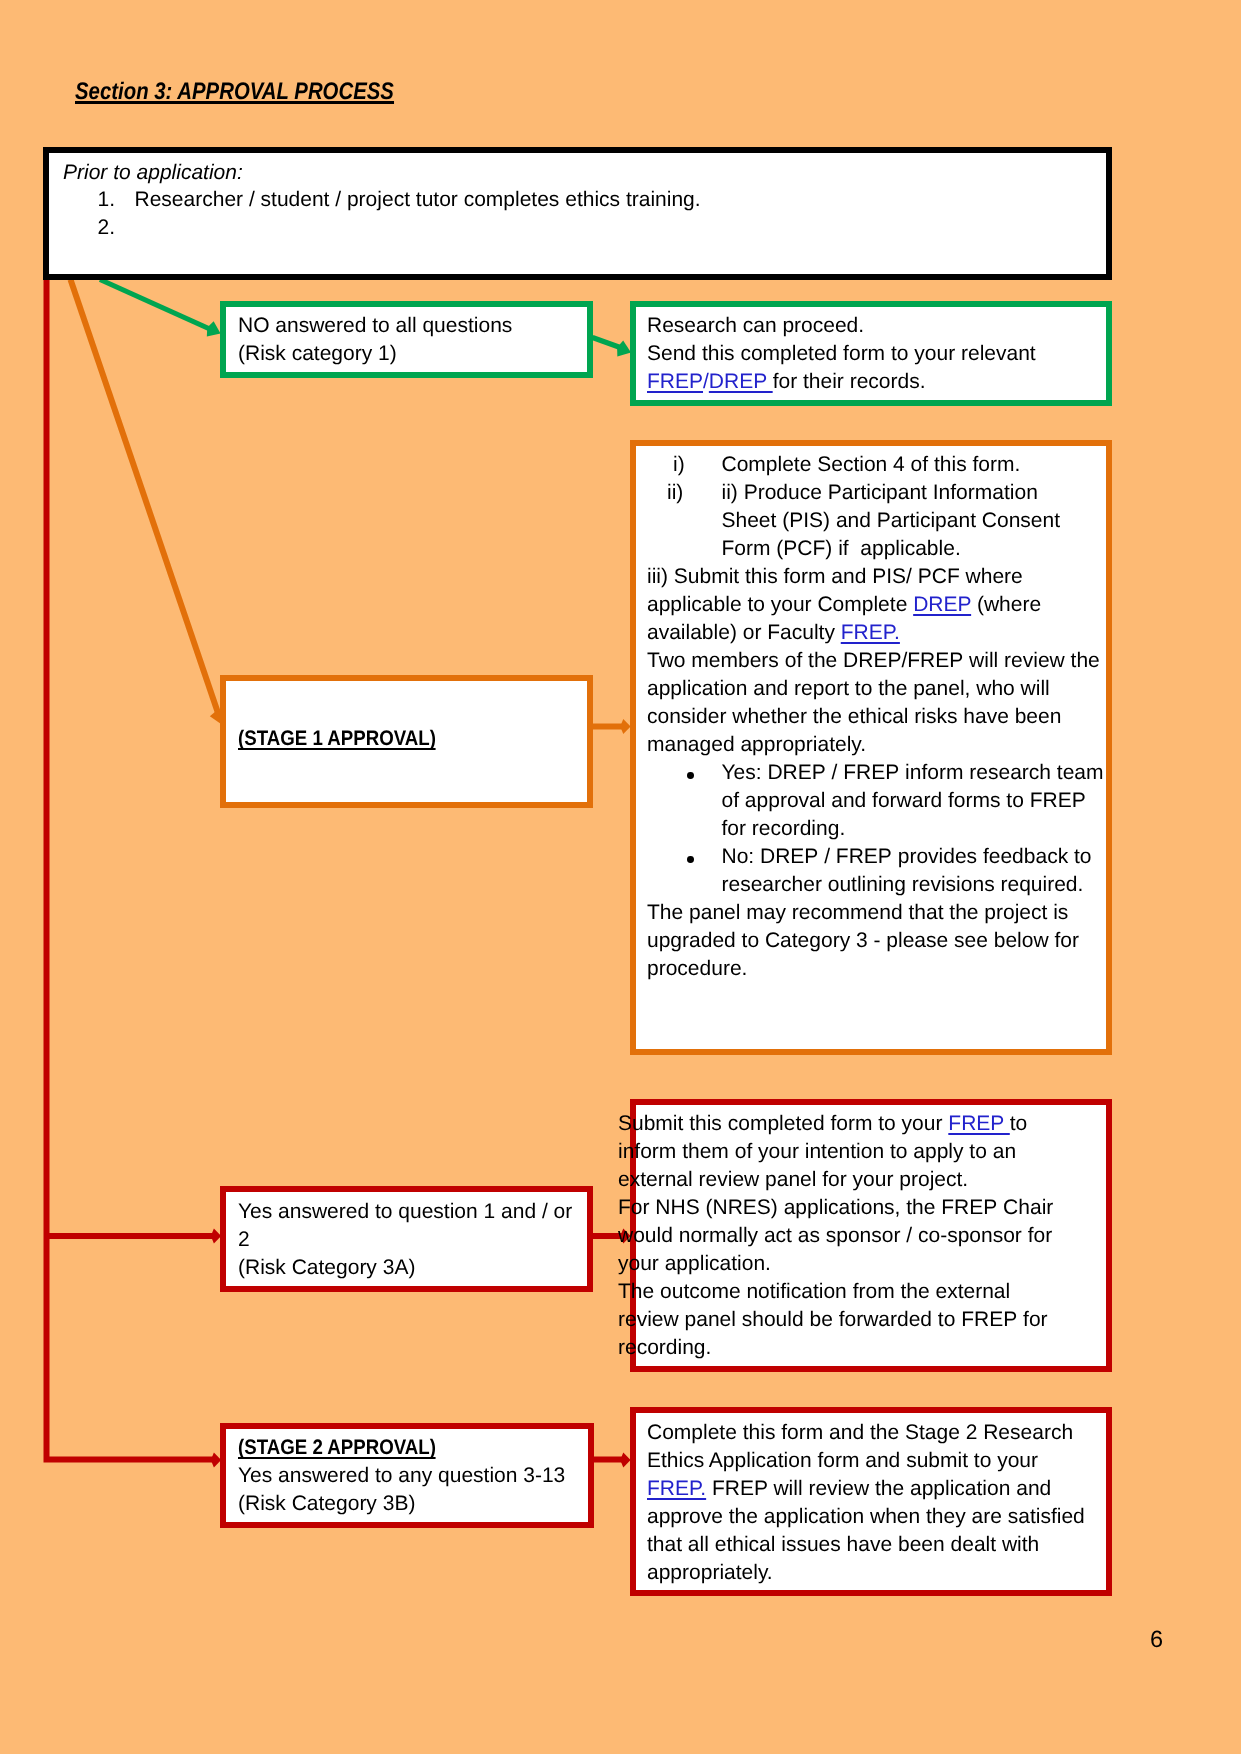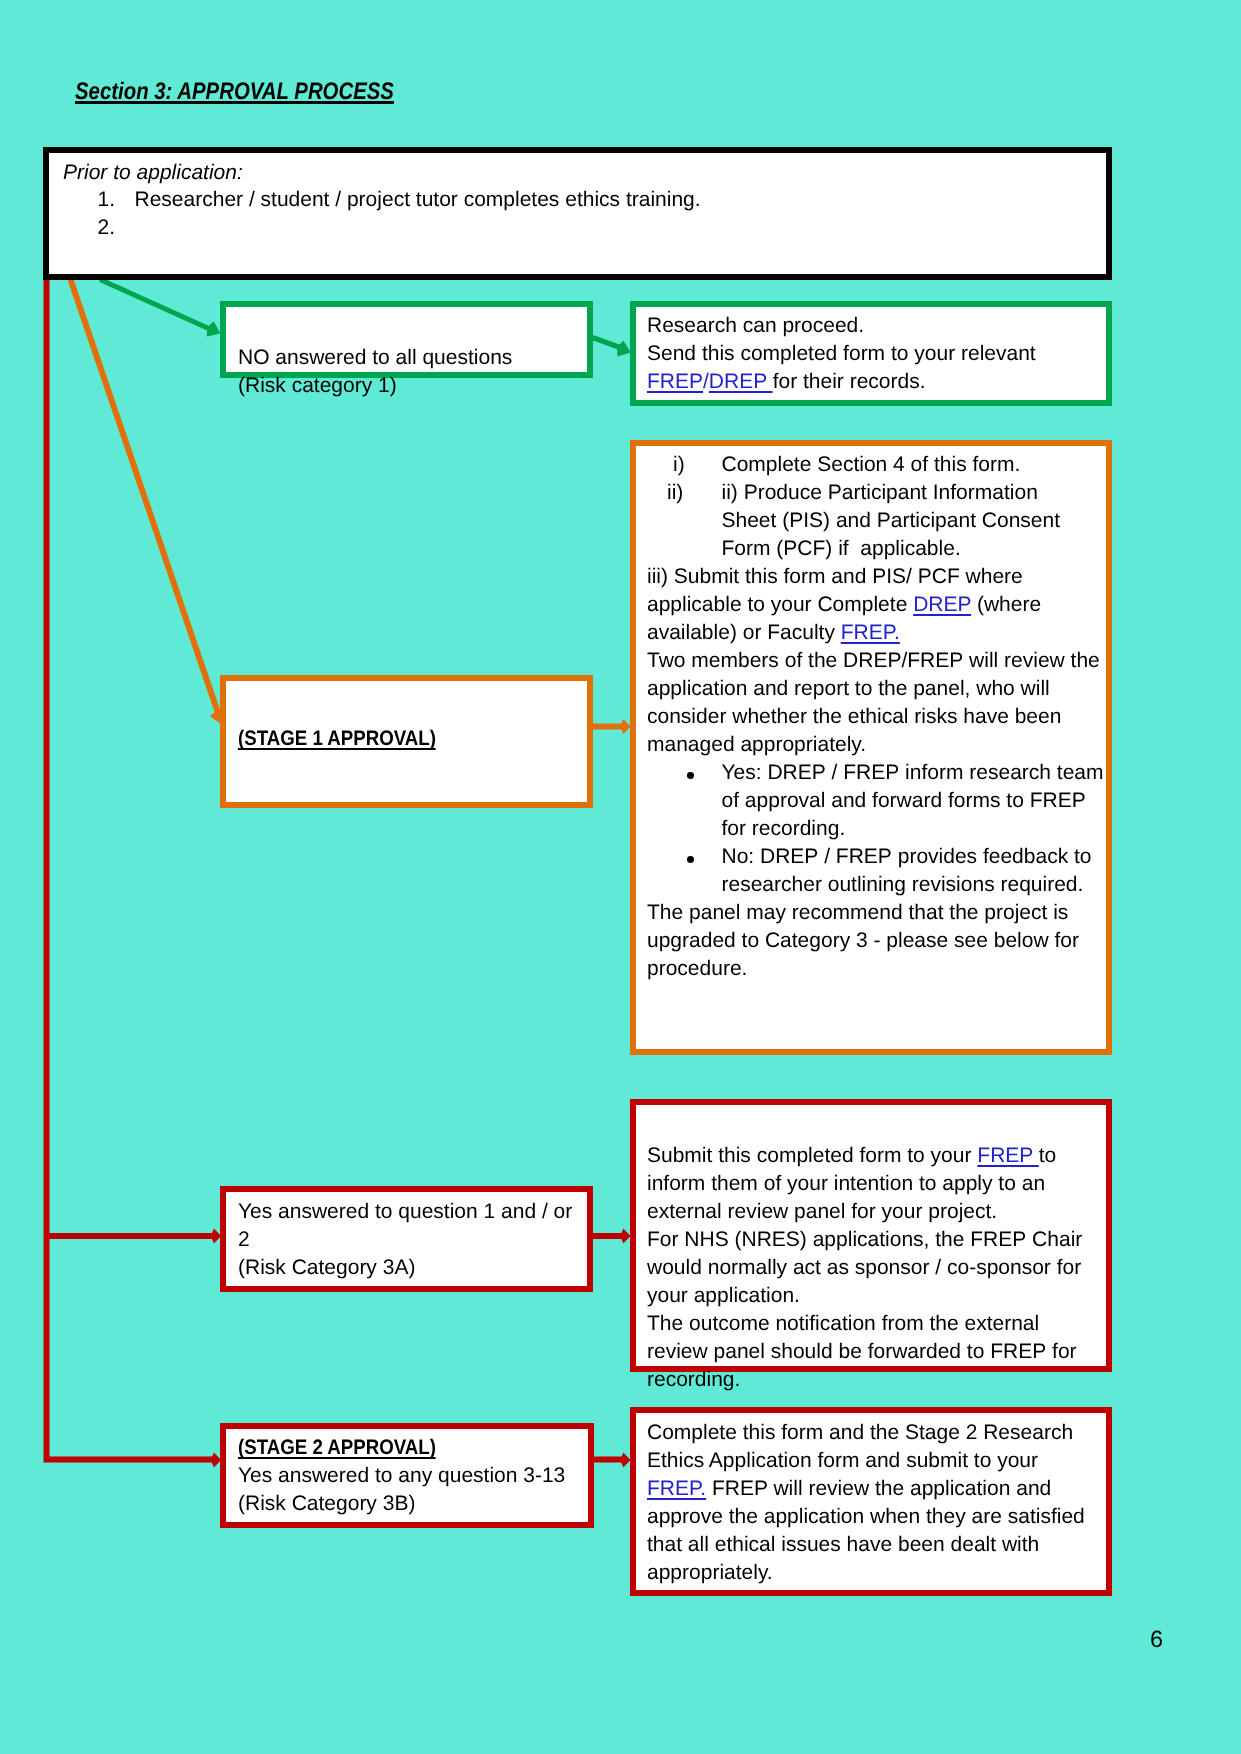--- a/index.html
+++ b/index.html
@@ -1,17 +1,17 @@
 <!DOCTYPE html>
 <html><head>
 <meta charset="utf-8">
 <style>
   html,body{margin:0;padding:0;background:#fff;}
   body{width:1241px;height:1754px;font-family:"Liberation Sans",sans-serif;color:#000;-webkit-font-smoothing:antialiased;text-rendering:geometricPrecision;}
-  .page{position:relative;width:1241px;height:1754px;overflow:hidden;background:#5eead4;}
+  .page{position:relative;width:1241px;height:1754px;overflow:hidden;background:#fdba74;}
   .title{position:absolute;left:75px;top:78.6px;font-size:23.9px;font-weight:bold;font-style:italic;line-height:26px;white-space:nowrap;transform:translateZ(0);}
   .title span{display:inline-block;transform:scaleX(0.853);transform-origin:0 0;position:relative;}
   .title span::after{content:"";position:absolute;left:0;right:0;top:22.9px;height:2.2px;background:#000;}
   .box{position:absolute;box-sizing:border-box;background:#fff;}
   .txt{position:absolute;font-size:21px;line-height:28px;white-space:nowrap;transform:translateZ(0);}
   .it{font-style:italic;}
   .bu{font-weight:bold;display:inline-block;position:relative;transform:scaleX(0.89);transform-origin:0 0;}
   .bu::after{content:"";position:absolute;left:0;right:0;top:22.6px;height:2.2px;background:#000;}
   .li{position:relative;padding-left:37px;}
   .li .mk{position:absolute;left:0;top:0;}
@@ -76,21 +76,21 @@
   </svg>
 
   <div class="box" style="left:43px;top:147px;width:1069px;height:133px;border:6px solid #000;"></div>
   <div class="txt it" style="left:63px;top:159px;">Prior to application:</div>
   <div class="txt" style="left:97.5px;top:186px;">
     <div class="li"><span class="mk">1.</span><span>Researcher&nbsp;/&nbsp;student&nbsp;/&nbsp;project&nbsp;tutor&nbsp;completes&nbsp;ethics&nbsp;training.</span></div>
     <div class="li"><span class="mk">2.</span></div>
   </div>
 
   <div class="box" style="left:220px;top:301px;width:373px;height:77px;border:6px solid #00A550;"></div>
-  <div class="txt" style="left:238px;top:312px;margin-top:32px;">NO&nbsp;answered&nbsp;to&nbsp;all&nbsp;questions<br>(Risk&nbsp;category&nbsp;1)</div>
+  <div class="txt" style="left:238px;top:312px;">NO&nbsp;answered&nbsp;to&nbsp;all&nbsp;questions<br>(Risk&nbsp;category&nbsp;1)</div>
 
   <div class="box" style="left:630px;top:301px;width:482px;height:105px;border:6px solid #00A550;"></div>
   <div class="txt" style="left:647px;top:312px;">
     <div>Research can proceed.</div>
     <div>Send this completed form to your relevant</div>
     <div><a class="lnk">FREP</a><span class="lnkplain">/</span><a class="lnk">DREP </a><span>for their records.</span></div>
   </div>
 
   <div class="box" style="left:220px;top:675px;width:373px;height:133px;border:6px solid #E2700A;"></div>
   <div class="txt" style="left:238px;top:686px;margin-top:39px;">
@@ -105,21 +105,21 @@
     <div>Two&nbsp;members&nbsp;of&nbsp;the&nbsp;DREP/FREP&nbsp;will&nbsp;review&nbsp;the<br>application&nbsp;and&nbsp;report&nbsp;to&nbsp;the&nbsp;panel,&nbsp;who&nbsp;will<br>consider&nbsp;whether&nbsp;the&nbsp;ethical&nbsp;risks&nbsp;have&nbsp;been<br>managed&nbsp;appropriately.</div>
     <div class="li bl"><span class="mk bmk">•</span><span>Yes:&nbsp;DREP&nbsp;/&nbsp;FREP&nbsp;inform&nbsp;research&nbsp;team<br>of&nbsp;approval&nbsp;and&nbsp;forward&nbsp;forms&nbsp;to&nbsp;FREP<br>for&nbsp;recording.</span></div>
     <div class="li bl"><span class="mk bmk">•</span><span>No:&nbsp;DREP&nbsp;/&nbsp;FREP&nbsp;provides&nbsp;feedback&nbsp;to<br>researcher&nbsp;outlining&nbsp;revisions&nbsp;required.</span></div>
     <div>The&nbsp;panel&nbsp;may&nbsp;recommend&nbsp;that&nbsp;the&nbsp;project&nbsp;is<br>upgraded&nbsp;to&nbsp;Category&nbsp;3&nbsp;-&nbsp;please&nbsp;see&nbsp;below&nbsp;for<br>procedure.</div>
   </div>
 
   <div class="box" style="left:220px;top:1186px;width:373px;height:106px;border:6px solid #C00000;"></div>
   <div class="txt" style="left:238px;top:1198px;">Yes&nbsp;answered&nbsp;to&nbsp;question&nbsp;1&nbsp;and&nbsp;/&nbsp;or<br>2<br>(Risk&nbsp;Category&nbsp;3A)</div>
 
   <div class="box" style="left:630px;top:1099px;width:482px;height:273px;border:6px solid #C00000;"></div>
-  <div class="txt" style="left:647px;top:1110px;margin-top:32px;">
+  <div class="txt" style="left:618px;top:1110px;">
     <div><span>Submit this completed form to your </span><a class="lnk">FREP </a><span>to</span><br><span>inform&nbsp;them&nbsp;of&nbsp;your&nbsp;intention&nbsp;to&nbsp;apply&nbsp;to&nbsp;an<br>external&nbsp;review&nbsp;panel&nbsp;for&nbsp;your&nbsp;project.</span></div>
     <div>For&nbsp;NHS&nbsp;(NRES)&nbsp;applications,&nbsp;the&nbsp;FREP&nbsp;Chair<br>would&nbsp;normally&nbsp;act&nbsp;as&nbsp;sponsor&nbsp;/&nbsp;co-sponsor&nbsp;for<br>your&nbsp;application.</div>
     <div>The&nbsp;outcome&nbsp;notification&nbsp;from&nbsp;the&nbsp;external<br>review&nbsp;panel&nbsp;should&nbsp;be&nbsp;forwarded&nbsp;to&nbsp;FREP&nbsp;for<br>recording.</div>
   </div>
 
   <div class="box" style="left:220px;top:1423px;width:374px;height:105px;border:6px solid #C00000;"></div>
   <div class="txt" style="left:238px;top:1434px;">
     <div><span class="bu">(STAGE 2 APPROVAL)</span></div>
     <div>Yes&nbsp;answered&nbsp;to&nbsp;any&nbsp;question&nbsp;3-13<br>(Risk&nbsp;Category&nbsp;3B)</div>
   </div>

